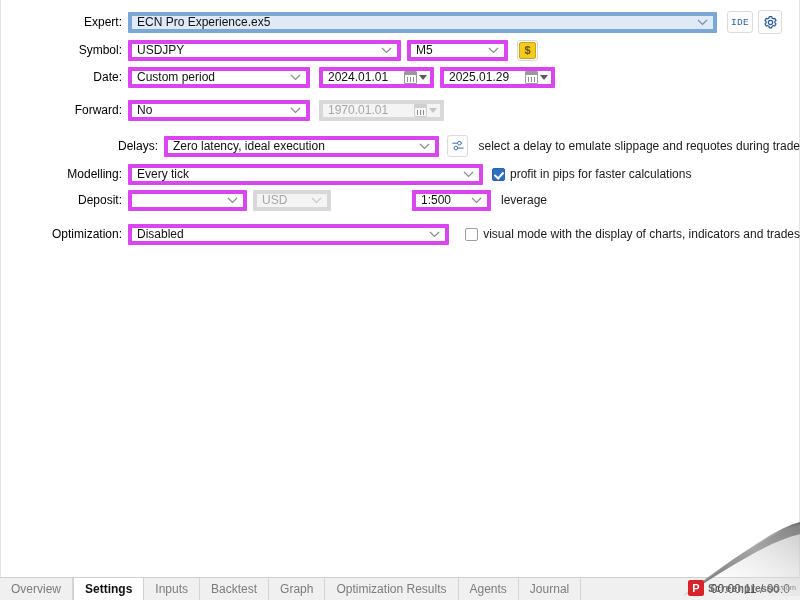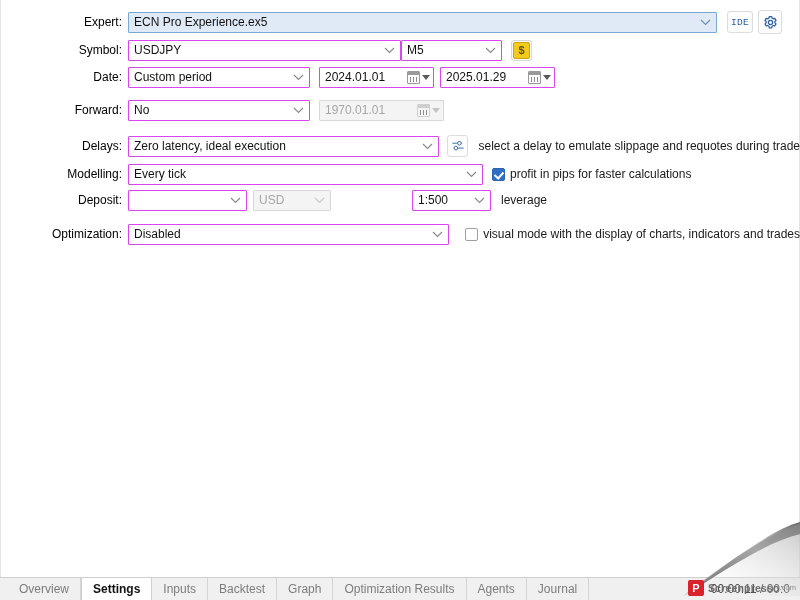--- a/index.html
+++ b/index.html
@@ -26,21 +26,21 @@
 
   .lbl{
     width:122px;text-align:right;padding-right:6px;
     font-size:12px;color:#000;white-space:nowrap;
     flex:0 0 auto;line-height:14px;
   }
 
   
   .fld{
     box-sizing:border-box;height:21px;background:#fff;
-    border:1px solid #d946ef;border-radius:1px;
+    border:4px solid #d946ef;border-radius:1px;
     display:flex;align-items:center;position:relative;
     font-size:12px;color:#111;
   }
   .fld .txt{padding-left:5px;white-space:nowrap;overflow:hidden;line-height:19px;}
   .fld.focused{background:#dfeaf6;border-color:#7aa7d4;}
   .fld.disabled{background:#f4f4f4;border-color:#d8d8d8;}
   .fld.disabled .txt{color:#a6a6a6;}
 
   
   .chev{
@@ -106,21 +106,21 @@
   .box.on:after{
     content:"";position:absolute;left:3px;top:1px;width:4px;height:7px;
     border:solid #fff;border-width:0 2px 2px 0;transform:rotate(42deg);
   }
   .hint{font-size:12px;color:#1a1a1a;white-space:nowrap;line-height:14px;}
 
   
   #tabbar{
     position:absolute;left:0;right:0;bottom:0;height:22px;
     background:#f0f0f0;border-top:1px solid #cfcfcf;
-    display:flex;align-items:stretch;padding-left:8px;
+    display:flex;align-items:stretch;
   }
   .tab{
     display:flex;align-items:center;padding:0 11px;
     font-size:12px;color:#7c7c7c;white-space:nowrap;
     border-right:1px solid #d5d5d5;background:#f0f0f0;
     line-height:14px;
   }
   .tab.active{background:#ffffff;color:#111;font-weight:bold;
               border-left:1px solid #cfcfcf;border-right:1px solid #cfcfcf;}
   .tab.plain{border-right:1px solid #d5d5d5;}
@@ -183,21 +183,21 @@
     <div class="row" style="top:38px;">
       <div class="lbl">Symbol:</div>
       <div class="fld" style="width:273px;">
         <span class="txt">USDJPY</span>
         <span class="chev">
           <svg width="11" height="7" viewBox="0 0 11 7">
               <path d="M1 1 L5.5 5.5 L10 1" fill="none" stroke="#8a8a8a" stroke-width="1.2"></path>
             </svg>
         </span>
       </div>
-      <div class="fld" style="width:101px;">
+      <div class="fld" style="width:101px;margin-left:6px;">
         <span class="txt">M5</span>
         <span class="chev">
           <svg width="11" height="7" viewBox="0 0 11 7">
               <path d="M1 1 L5.5 5.5 L10 1" fill="none" stroke="#8a8a8a" stroke-width="1.2"></path>
             </svg>
         </span>
       </div>
       <div class="money" style="margin-left:9px;">
         <i>$</i>
       </div>
@@ -241,21 +241,21 @@
       </div>
       <div class="fld disabled" style="width:125px;margin-left:9px;">
         <span class="txt">1970.01.01</span>
         <span class="cal-wrap">
           <span class="cal-ico dim"></span>
           <span class="tri dim"></span>
         </span>
       </div>
     </div>
 
-    <div class="row" style="top:133px;height:26px;">
+    <div class="row" style="top:133px;height:26px;padding-left:36px;">
       <div class="lbl">Delays:</div>
       <div class="fld" style="width:355px;">
         <span class="txt">Zero latency, ideal execution</span>
         <span class="chev">
           <svg width="11" height="7" viewBox="0 0 11 7">
               <path d="M1 1 L5.5 5.5 L10 1" fill="none" stroke="#8a8a8a" stroke-width="1.2"></path>
             </svg>
         </span>
       </div>
       <div class="sqbtn" style="margin-left:8px;width:21px;height:22px;">

